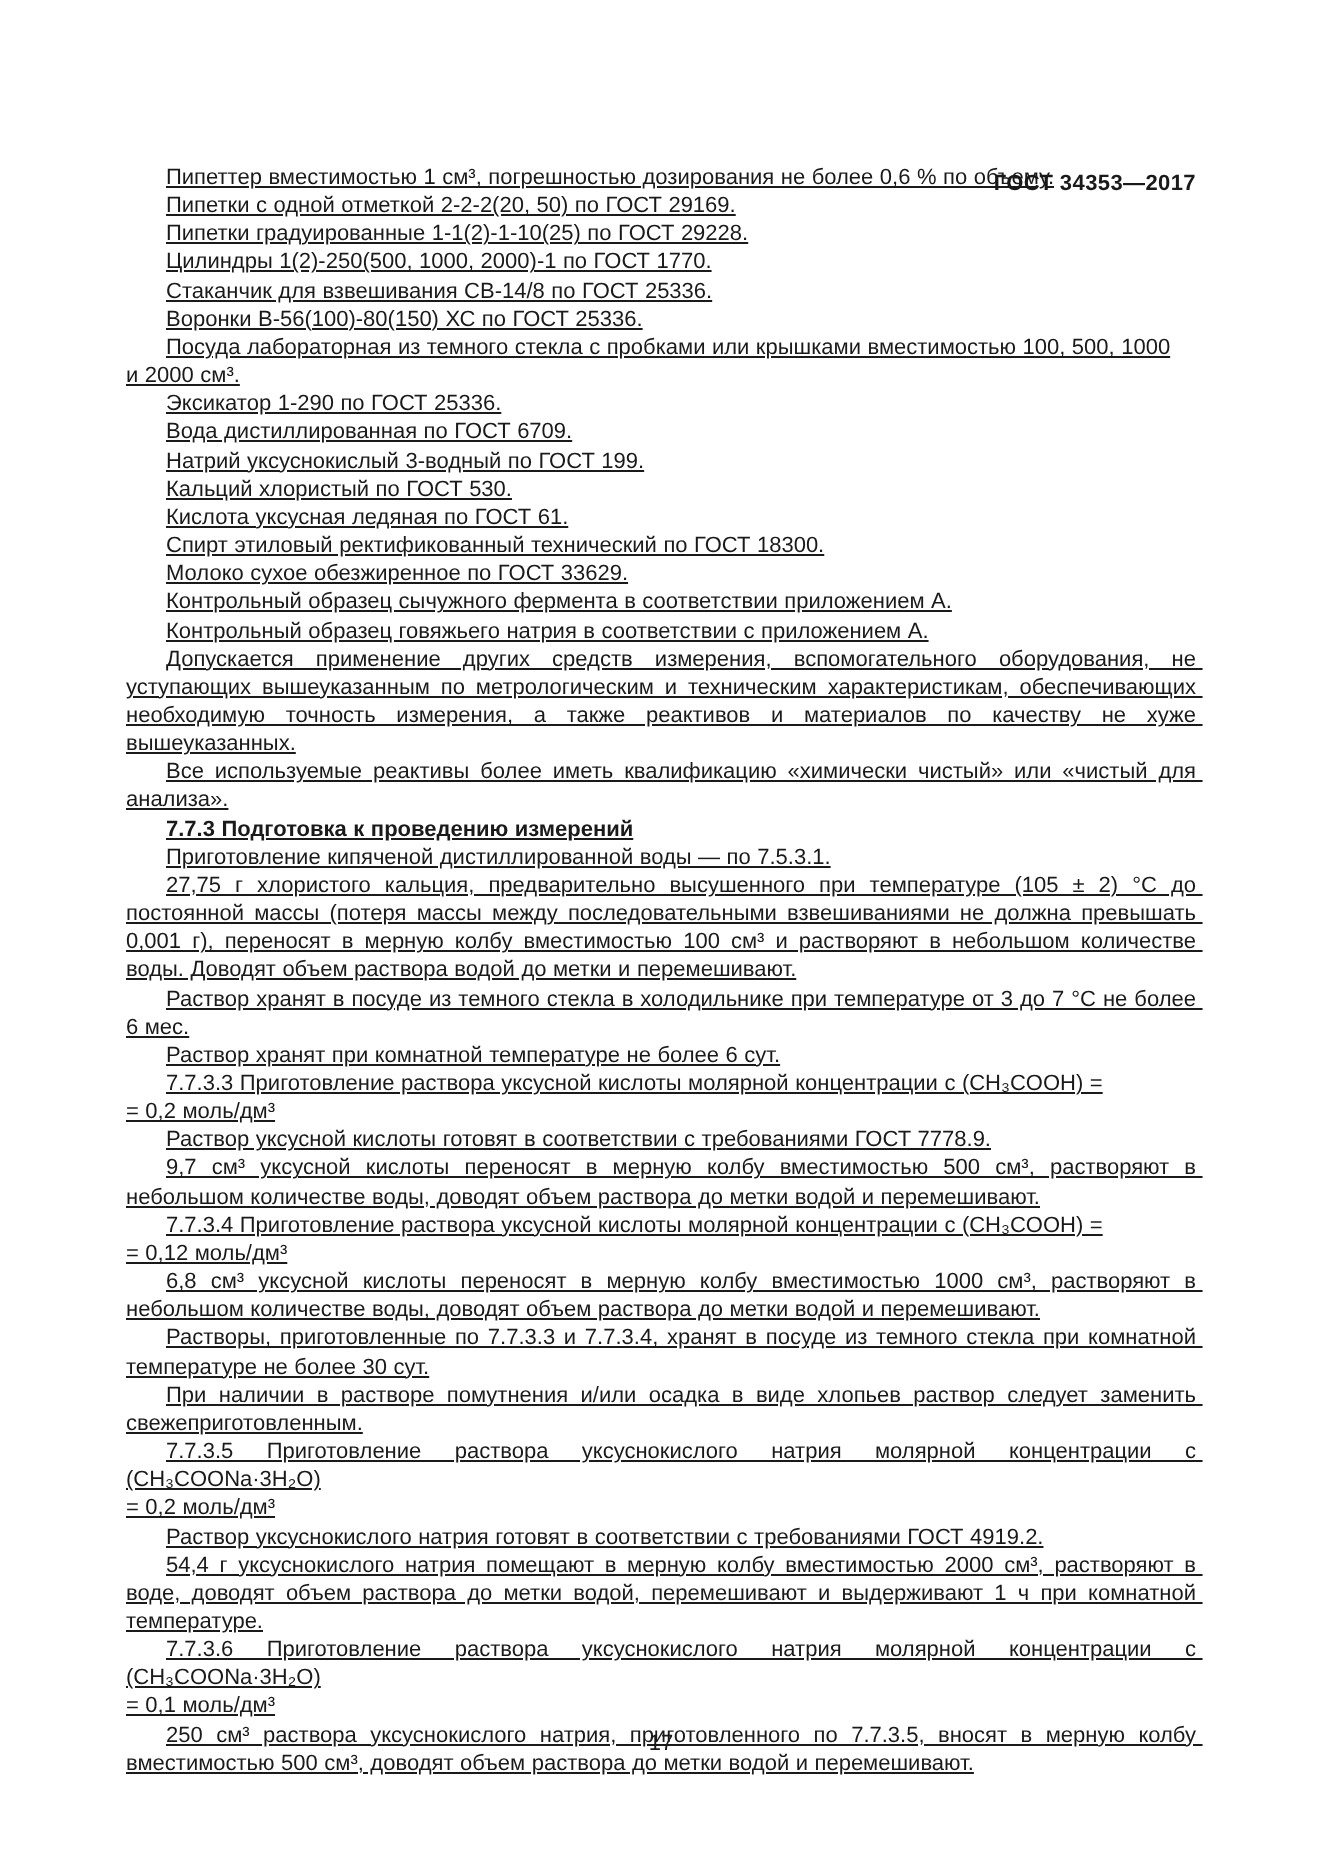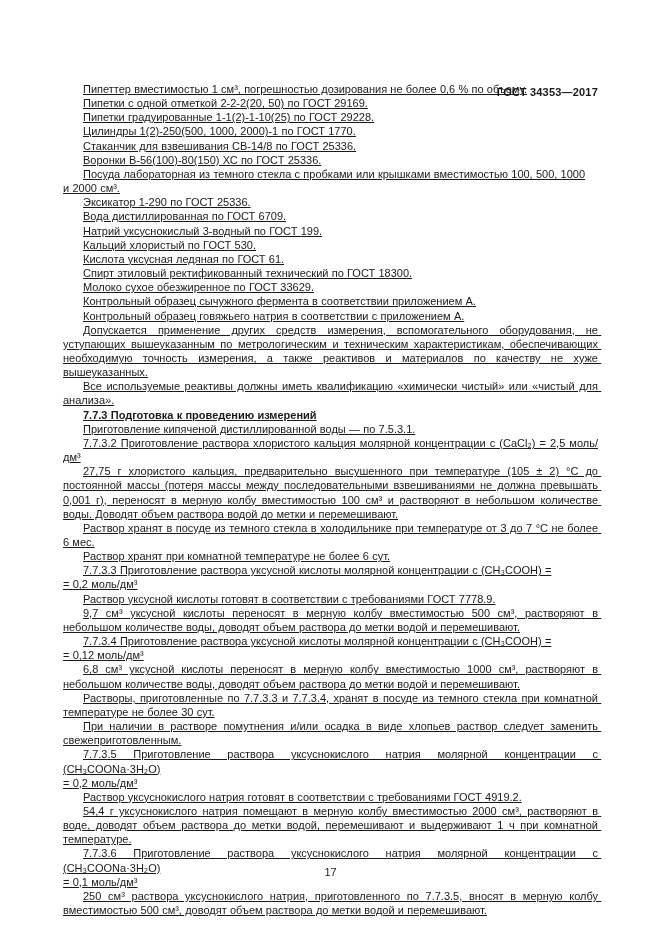--- a/index.html
+++ b/index.html
@@ -72,24 +72,23 @@
       <p class="para">Эксикатор 1-290 по ГОСТ 25336.</p>
       <p class="para">Вода дистиллированная по ГОСТ 6709.</p>
       <p class="para">Натрий уксуснокислый 3-водный по ГОСТ 199.</p>
       <p class="para">Кальций хлористый по ГОСТ 530.</p>
       <p class="para">Кислота уксусная ледяная по ГОСТ 61.</p>
       <p class="para">Спирт этиловый ректификованный технический по ГОСТ 18300.</p>
       <p class="para">Молоко сухое обезжиренное по ГОСТ 33629.</p>
       <p class="para">Контрольный образец сычужного фермента в соответствии приложением А.</p>
       <p class="para">Контрольный образец говяжьего натрия в соответствии с приложением А.</p>
       <p class="para">Допускается применение других средств измерения, вспомогательного оборудования, не уступающих вышеуказанным по метрологическим и техническим характеристикам, обеспечивающих необходимую точность измерения, а также реактивов и материалов по качеству не хуже вышеуказанных.</p>
-      <p class="para">Все используемые реактивы должны иметь квалификацию «химически чистый» или «чистый для анализа».</p>
+      <p class="para">Все используемые реактивы более иметь квалификацию «химически чистый» или «чистый для анализа».</p>
       <p class="para bold">7.7.3 Подготовка к проведению измерений</p>
       <p class="para">Приготовление кипяченой дистиллированной воды — по 7.5.3.1.</p>
-      <p class="para">7.7.3.2 Приготовление раствора хлористого кальция молярной концентрации c (CaCl₂) = 2,5 моль/дм³</p>
       <p class="para">27,75 г хлористого кальция, предварительно высушенного при температуре (105 ± 2) °С до постоянной массы (потеря массы между последовательными взвешиваниями не должна превышать 0,001 г), переносят в мерную колбу вместимостью 100 см³ и растворяют в небольшом количестве воды. Доводят объем раствора водой до метки и перемешивают.</p>
       <p class="para">Раствор хранят в посуде из темного стекла в холодильнике при температуре от 3 до 7 °С не более 6 мес.</p>
       <p class="para">Раствор хранят при комнатной температуре не более 6 сут.</p>
       <p class="para">7.7.3.3 Приготовление раствора уксусной кислоты молярной концентрации c (CH₃COOH) =
 = 0,2 моль/дм³</p>
       <p class="para">Раствор уксусной кислоты готовят в соответствии с требованиями ГОСТ 7778.9.</p>
       <p class="para">9,7 см³ уксусной кислоты переносят в мерную колбу вместимостью 500 см³, растворяют в небольшом количестве воды, доводят объем раствора до метки водой и перемешивают.</p>
       <p class="para">7.7.3.4 Приготовление раствора уксусной кислоты молярной концентрации c (CH₃COOH) =
 = 0,12 моль/дм³</p>
       <p class="para">6,8 см³ уксусной кислоты переносят в мерную колбу вместимостью 1000 см³, растворяют в небольшом количестве воды, доводят объем раствора до метки водой и перемешивают.</p>

